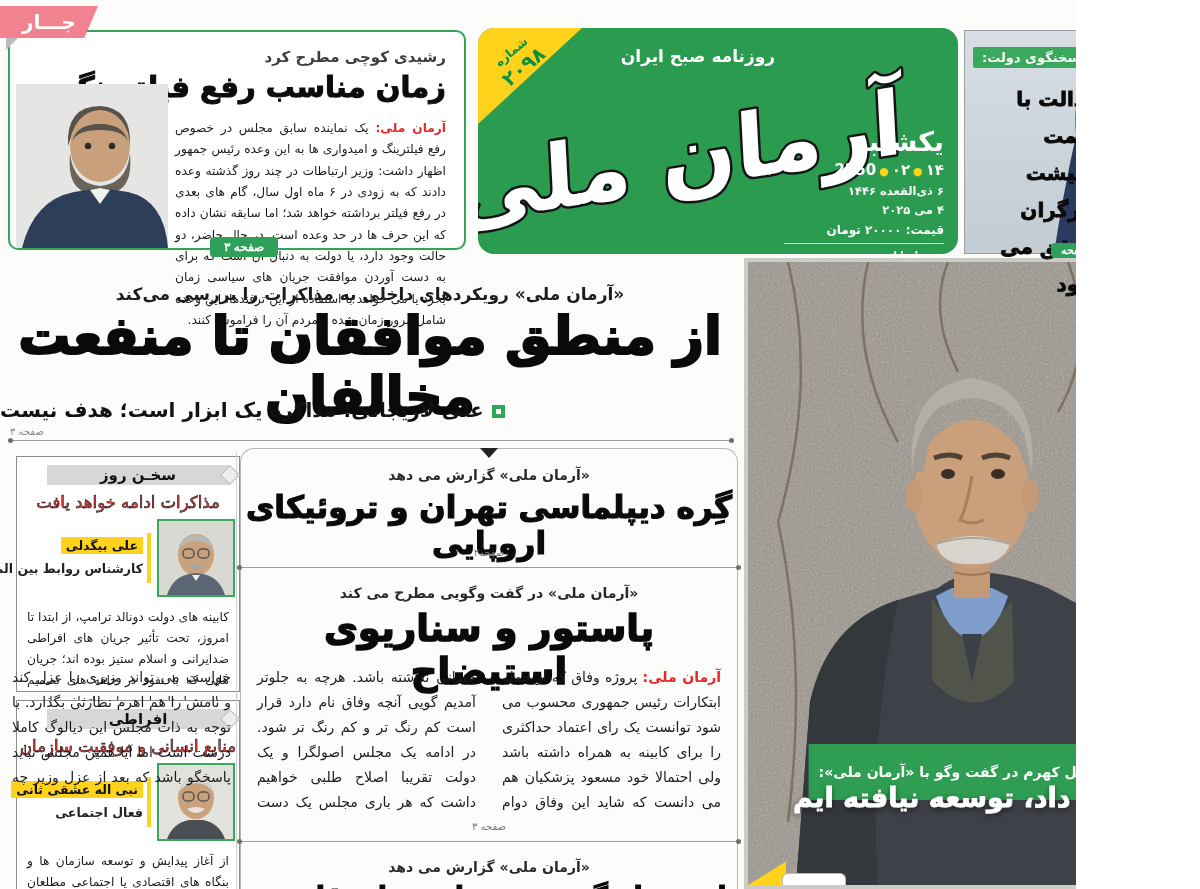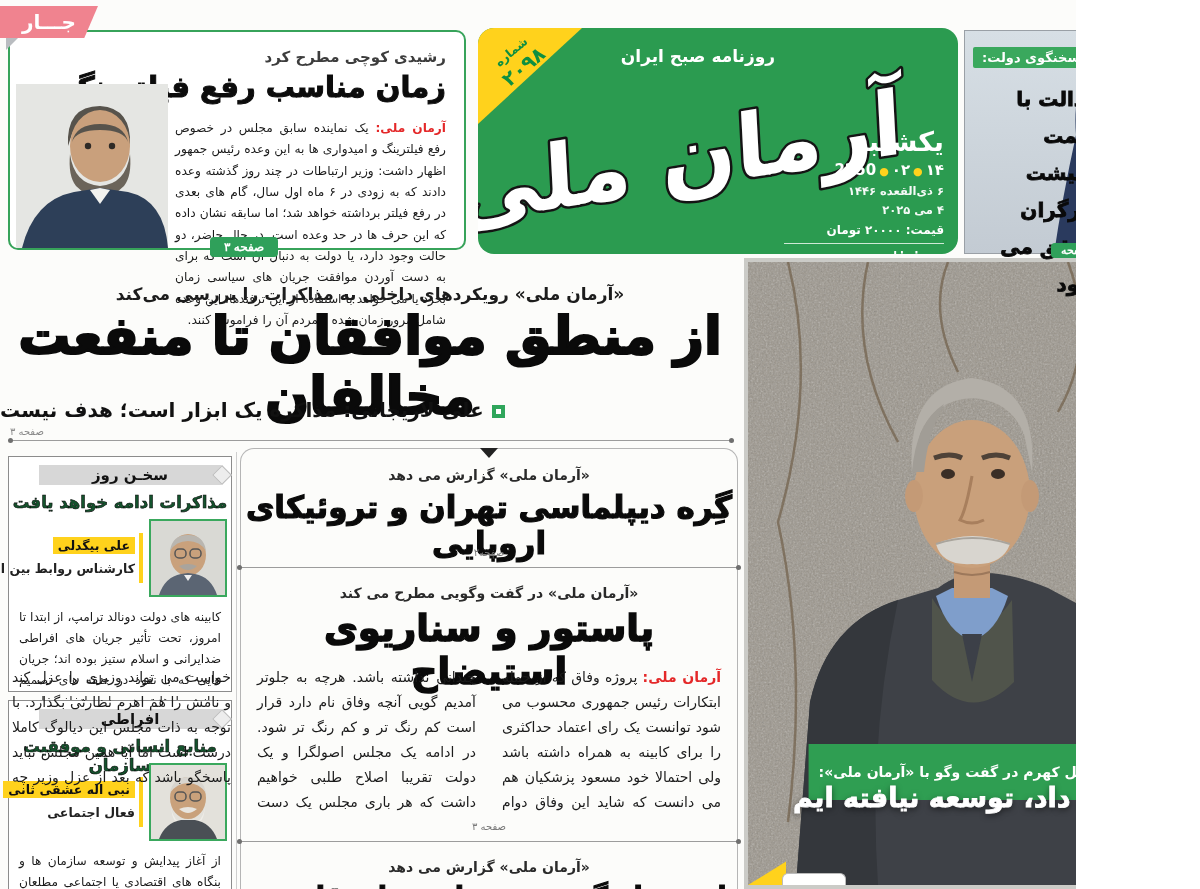--- a/index.html
+++ b/index.html
@@ -63,29 +63,29 @@
   .lead-sub { left:0; top:398px; width:740px; text-align:left; font-size:20px; font-weight:bold; color:#111; }
   .gsq { display:inline-block; width:13px; height:13px; border:4px solid #2fa65b; background:#fff;
     vertical-align:middle; margin-left:8px; }
   .lead-page { left:10px; top:426px; font-size:10px; color:#888; }
   .rule { height:1px; background:#9c9c9c; }
   .rule .d { position:absolute; width:5px; height:5px; background:#6f6f6f; border-radius:50%; top:-2px; }
   .rule .d.l { left:-2px; } .rule .d.r { right:-2px; }
   .lead-rule { left:10px; top:440px; width:722px; }
 
   
-  .side-box { left:8px; width:224px; background:#fff; border:1px solid #8c8c8c; }
+  .side-box { left:16px; width:224px; background:#fff; border:1px solid #8c8c8c; }
   .sb1 { top:456px; height:236px; }
   .sb2 { top:700px; height:200px; }
   .sb-bar { position:absolute; top:8px; left:30px; right:10px; height:20px; background:#d7d7d7;
     text-align:center; font-size:15px; font-weight:bold; color:#111; line-height:20px; }
   .sb-diamond { position:absolute; right:-8px; top:3px; width:14px; height:14px; background:#ededed;
     border:1px solid #bdbdbd; transform:rotate(45deg); }
   .sb-title { position:absolute; top:36px; left:0; right:0; text-align:center; font-size:16.5px;
-    font-weight:bold; color:#14532d; -webkit-text-stroke:0.6px #0b0b0b; }
+    font-weight:normal; color:#ef4444; -webkit-text-stroke:0.6px #0b0b0b; }
   .sb-photo { position:absolute; right:4px; top:62px; width:78px; height:78px; border:2px solid #3aa85d;
     background:#dcdcd6; overflow:hidden; }
   .sb-ybar { position:absolute; right:88px; top:76px; width:4px; height:50px; background:#ffd21c; }
   .sb-name { position:absolute; right:96px; top:80px; background:#ffd21c; color:#111;
     font-size:12.5px; font-weight:bold; padding:1px 5px; white-space:nowrap; }
   .sb-role { position:absolute; right:96px; top:104px; font-size:12.5px; font-weight:bold; color:#222; white-space:nowrap; }
   .sb-body { position:absolute; top:150px; right:10px; left:10px; font-size:12.2px; line-height:1.72;
     text-align:justify; color:#1b1b1b; }
   .red-link { color:#cf2b23; font-weight:bold; font-size:12px; cursor:pointer; }
 

